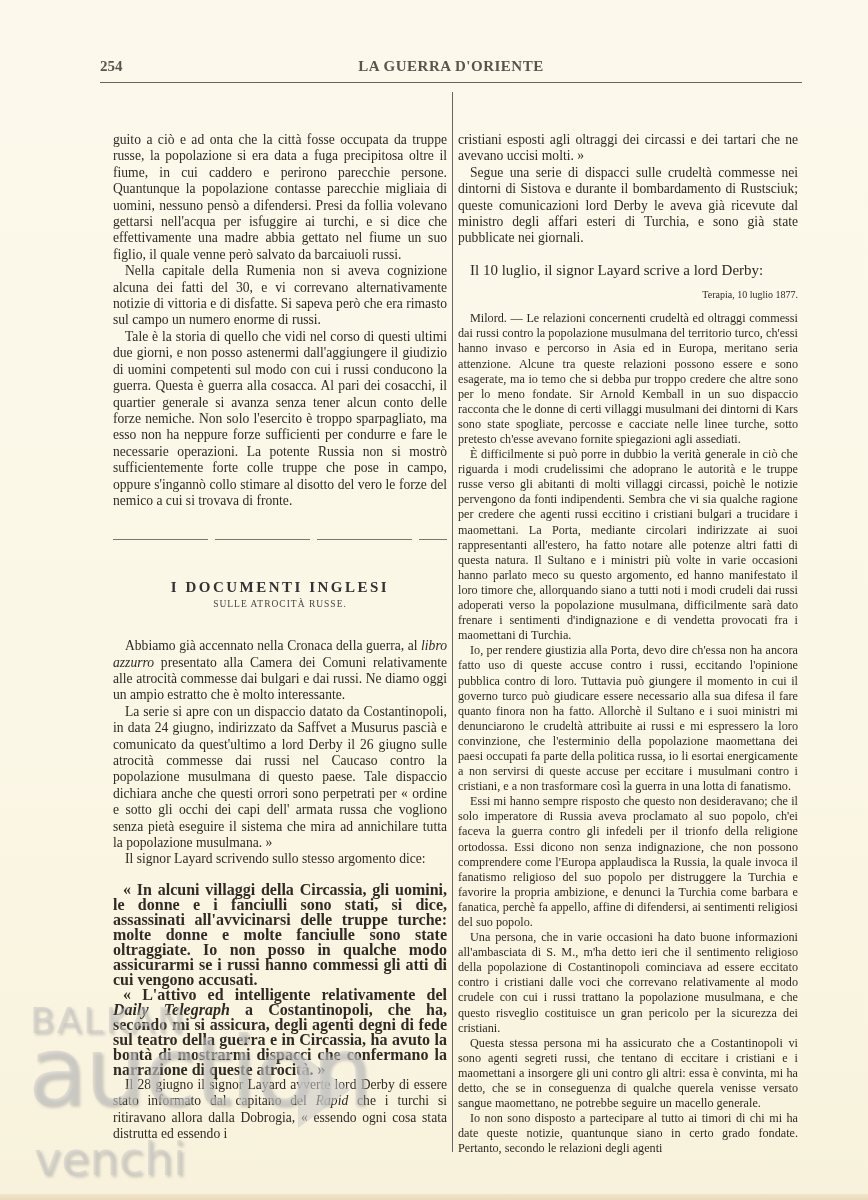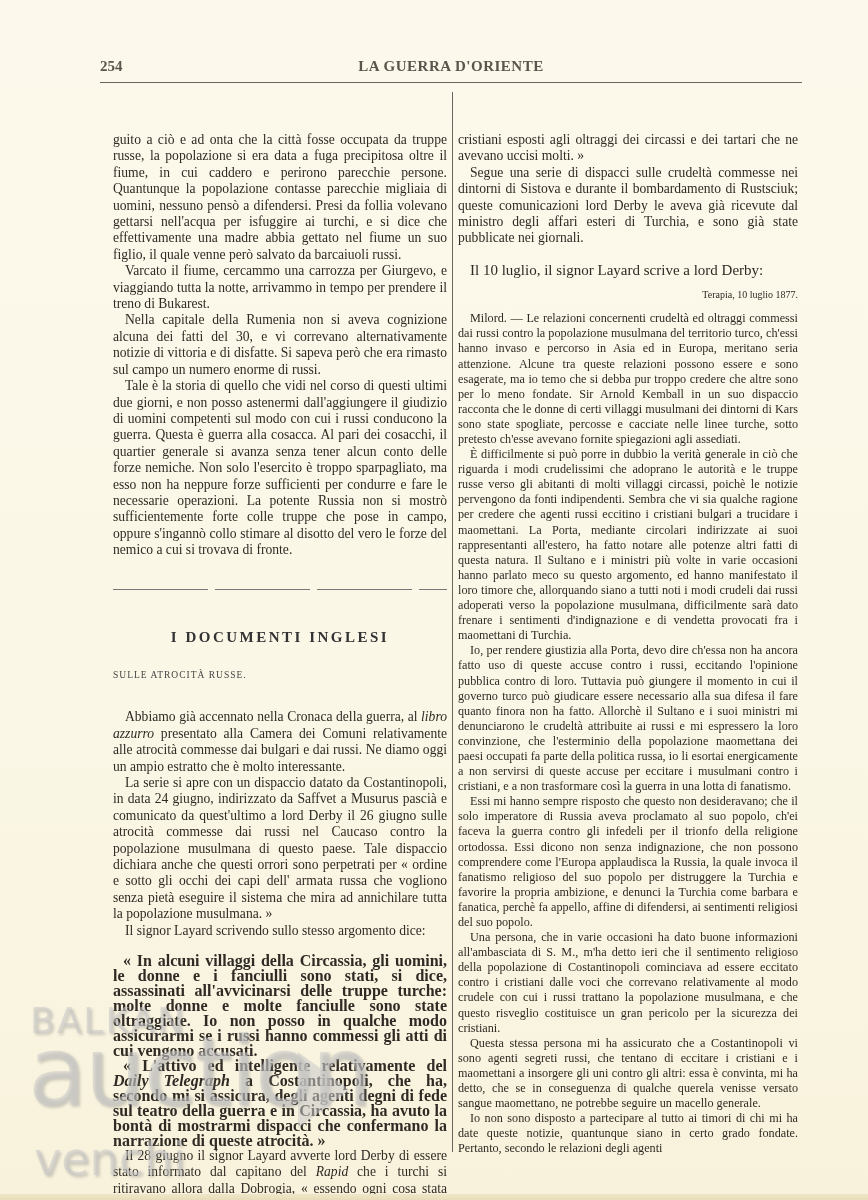--- a/index.html
+++ b/index.html
@@ -47,21 +47,21 @@
   p.noindent { text-indent: 0; margin-top: 40px; }
   .sep {
     margin: 30px 0 34px 0; height: 1px;
     background: repeating-linear-gradient(90deg, #777 0 95px, transparent 95px 102px);
   }
   .section-title {
     text-align: center; font-size: 15px; letter-spacing: 2.5px; font-weight: bold;
     font-family: "Liberation Serif", serif; color: #333; margin-top: 39px;
   }
   .section-sub {
-    text-align: left; font-size: 9.5px; letter-spacing: 1px; margin-top: 22px; margin-bottom: 26px; color: #444;
+    text-align: center; font-size: 9.5px; letter-spacing: 1px; margin-top: 0; margin-bottom: 26px; color: #444;
   }
   .quote {
     font-size: 16px; line-height: 15px; margin-top: 14px;  font-weight: bold;
   }
   .quote p { text-indent: 10px; }
   .dateline {
     text-align: right; font-size: 10px; margin: 8px 0 8px 0;
   }
   .small { font-size: 12.2px; line-height: 15.1px; }
   .gap { margin-top: 14px; }
@@ -89,21 +89,20 @@
   <div class="running-head">
     <span class="page-number">254</span>
     <div class="head-title">LA GUERRA D'ORIENTE</div>
   </div>
   <div class="head-rule"></div>
 
   <div class="col-divider"></div>
 
   <div class="col col-left">
     <p class="noindent">guito a ciò e ad onta che la città fosse occupata da truppe russe, la popolazione si era data a fuga precipitosa oltre il fiume, in cui caddero e perirono parecchie persone. Quantunque la popolazione contasse parecchie migliaia di uomini, nessuno pensò a difendersi. Presi da follia volevano gettarsi nell'acqua per isfuggire ai turchi, e si dice che effettivamente una madre abbia gettato nel fiume un suo figlio, il quale venne però salvato da barcaiuoli russi.</p>
-    <p>Varcato il fiume, cercammo una carrozza per Giurgevo, e viaggiando tutta la notte, arrivammo in tempo per prendere il treno di Bukarest.</p>
     <p>Nella capitale della Rumenia non si aveva cognizione alcuna dei fatti del 30, e vi correvano alternativamente notizie di vittoria e di disfatte. Si sapeva però che era rimasto sul campo un numero enorme di russi.</p>
     <p>Tale è la storia di quello che vidi nel corso di questi ultimi due giorni, e non posso astenermi dall'aggiungere il giudizio di uomini competenti sul modo con cui i russi conducono la guerra. Questa è guerra alla cosacca. Al pari dei cosacchi, il quartier generale si avanza senza tener alcun conto delle forze nemiche. Non solo l'esercito è troppo sparpagliato, ma esso non ha neppure forze sufficienti per condurre e fare le necessarie operazioni. La potente Russia non si mostrò sufficientemente forte colle truppe che pose in campo, oppure s'ingannò collo stimare al disotto del vero le forze del nemico a cui si trovava di fronte.</p>
 
     <div class="sep"></div>
 
     <div class="section-title">I DOCUMENTI INGLESI</div>
     <div class="section-sub">SULLE ATROCITÀ RUSSE.</div>
 
     <p><span>Abbiamo già accennato nella Cronaca della guerra, al </span><em>libro azzurro</em><span> presentato alla Camera dei Comuni relativamente alle atrocità commesse dai bulgari e dai russi. Ne diamo oggi un ampio estratto che è molto interessante.</span></p>
     <p>La serie si apre con un dispaccio datato da Costantinopoli, in data 24 giugno, indirizzato da Saffvet a Musurus pascià e comunicato da quest'ultimo a lord Derby il 26 giugno sulle atrocità commesse dai russi nel Caucaso contro la popolazione musulmana di questo paese. Tale dispaccio dichiara anche che questi orrori sono perpetrati per « ordine e sotto gli occhi dei capi dell' armata russa che vogliono senza pietà eseguire il sistema che mira ad annichilare tutta la popolazione musulmana. »</p>

